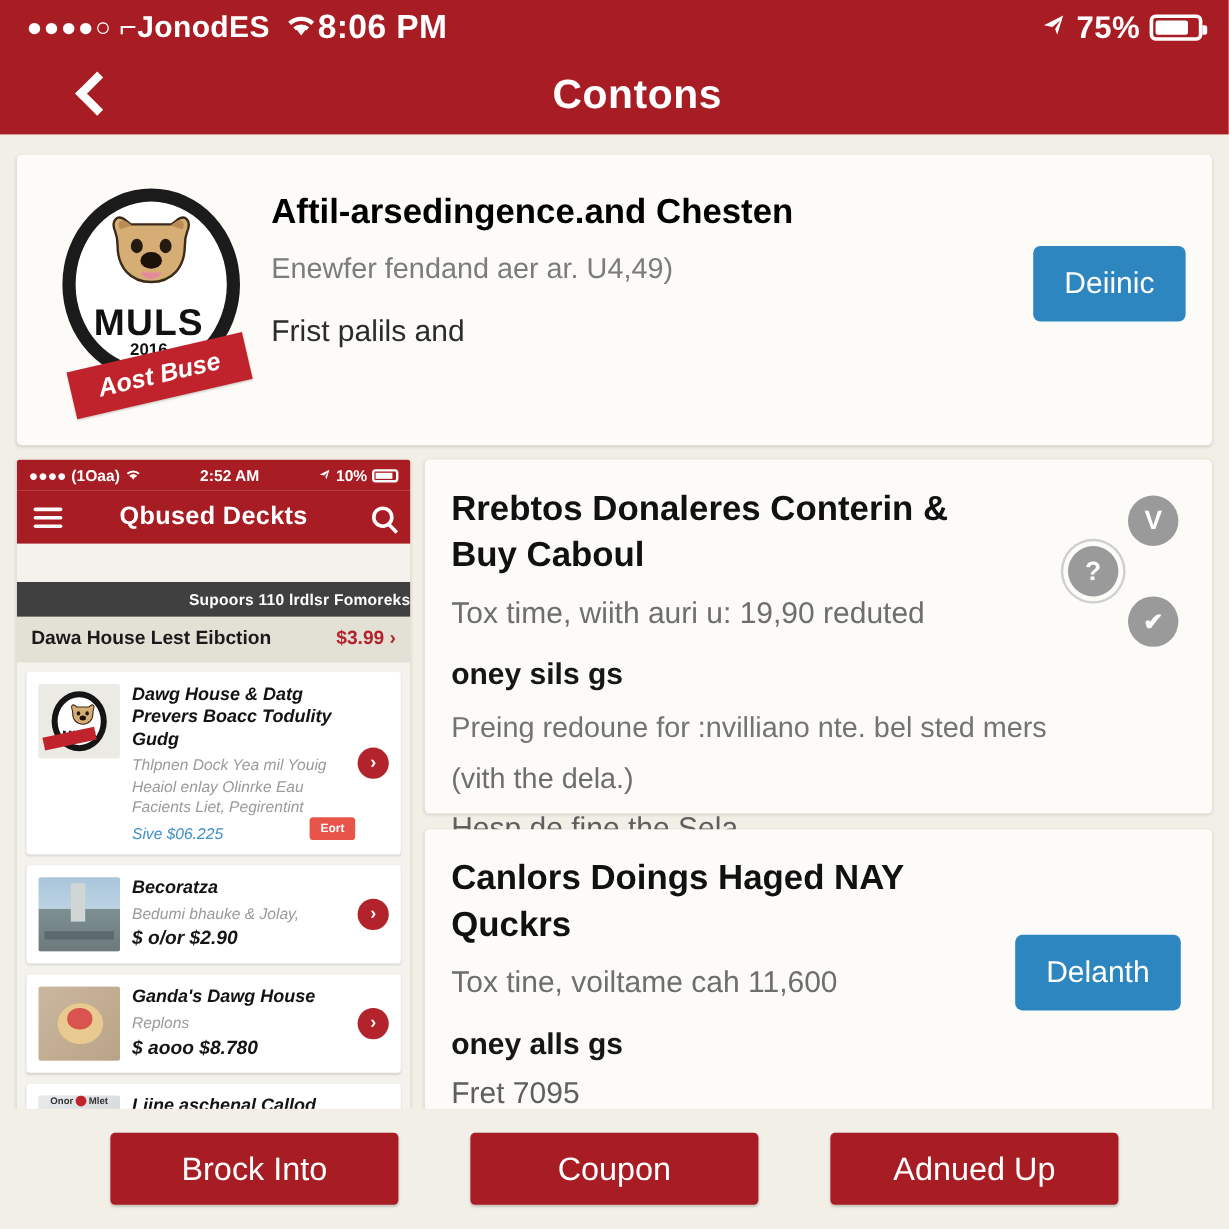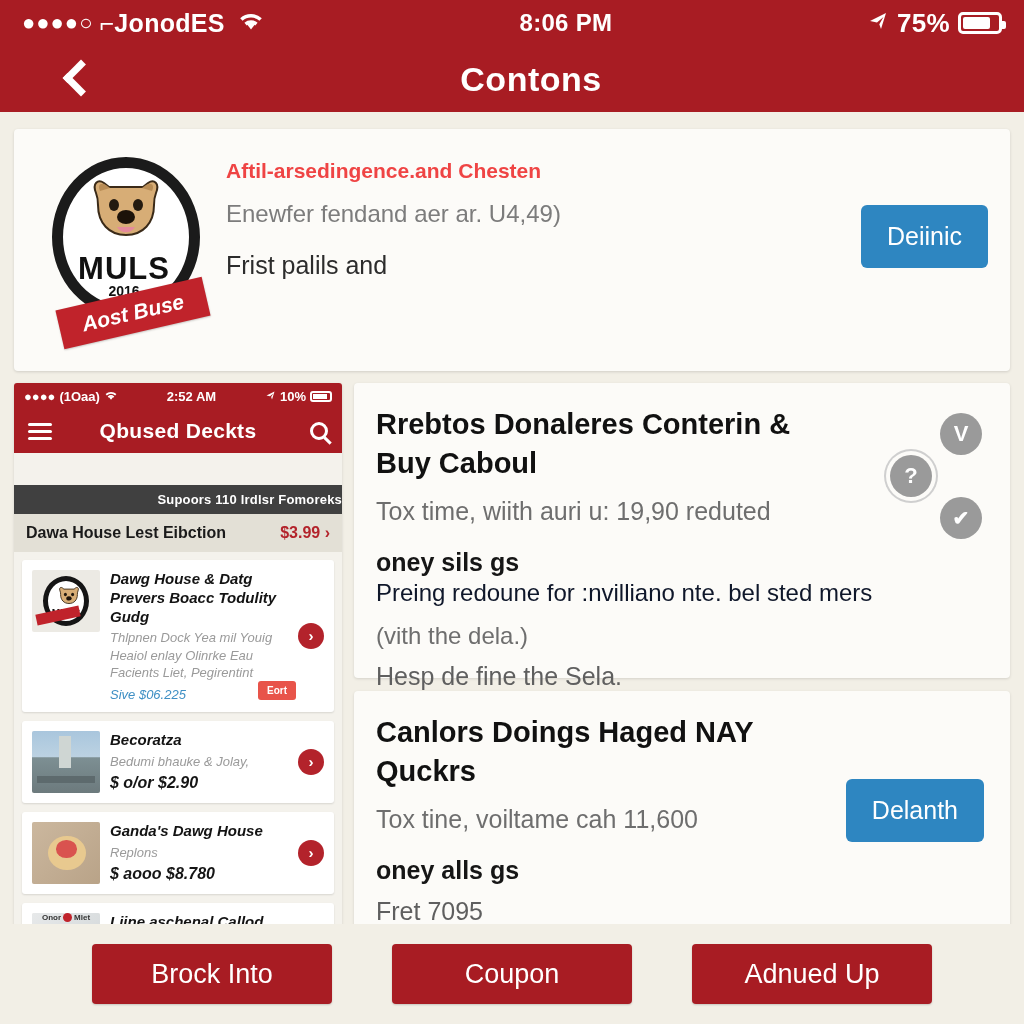--- a/index.html
+++ b/index.html
@@ -15,21 +15,21 @@
   .topbar { background: #a81c23; width: 100%; }
   .statusbar {
     height: 46px; display: flex; align-items: center;
     padding: 0 22px; color: #fff; font-size: 26px; font-weight: bold;
     letter-spacing: .3px;
   }
   .sb-left { display: flex; align-items: center; gap: 6px; flex: 0 0 auto; }
   .dots { letter-spacing: 1px; font-size: 22px; }
   .carrier { font-size: 25px; }
   .wifi-ico { margin-left: 6px; display:inline-block; }
-  .sb-center { flex: 1 1 auto; text-align: center; font-size: 24px; }
+  .sb-center { flex: 1 1 auto; font-size: 28px; }
   .sb-right { display: flex; align-items: center; gap: 8px; flex: 0 0 auto; }
   .batt {
     width: 44px; height: 22px; border: 3px solid #fff; border-radius: 5px;
     position: relative; display: inline-block;
   }
   .batt::after {
     content:""; position:absolute; right:-7px; top:6px; width:4px; height:8px;
     background:#fff; border-radius:0 2px 2px 0;
   }
   .batt > i { display:block; position:absolute; left:2px; top:2px; bottom:2px; width:70%; background:#fff; border-radius:2px; }
@@ -76,21 +76,21 @@
   }
   .ribbon {
     position: absolute; left: 14px; top: 138px; width: 150px; height: 40px;
     background: #c0232b; transform: rotate(-13deg);
     display: flex; align-items: center; justify-content: center;
     color: #fff; font-weight: bold; font-style: italic; font-size: 21px;
     box-shadow: 0 1px 2px rgba(0,0,0,.2);
   }
   .header-text { flex: 1 1 auto; padding-left: 14px; padding-top: 8px; }
   .header-title {
-    font-size: 21px; font-weight: bold; color: #ef4444; line-height: 1.38;
+    font-size: 29px; font-weight: bold; color: #000000; line-height: 1.38;
     max-width: 440px;
   }
   .header-sub {
     font-size: 24px; color: #7c7c7c; margin-top: 12px; line-height: 1.3;
   }
   .header-note { font-size: 25px; color: #2c2c2c; margin-top: 22px; }
   .btn-blue {
     flex: 0 0 auto; margin-top: 56px; background: #2e86c1; color: #fff;
     border: none; border-radius: 6px; padding: 17px 26px;
     font-size: 25px; font-family: "Liberation Sans", sans-serif;
@@ -185,21 +185,21 @@
   .right-col { flex: 1 1 auto; display:flex; flex-direction:column; gap:13px; }
   .info-card {
     background:#fcfbf8; border-radius:4px; box-shadow:0 1px 3px rgba(0,0,0,.13);
     padding: 22px 26px 24px 22px; position:relative;
   }
   .info-card.first { height: 295px; }
   .info-card.second { height: 237px; }
   .ic-title { font-size:29px; font-weight:bold; color:#111; line-height:1.35; max-width:440px; }
   .ic-sub { font-size:25px; color:#6e6e6e; margin-top:14px; }
   .ic-bold { font-size:25px; font-weight:bold; color:#161616; margin-top:22px; }
-  .ic-body { font-size:24px; color:#0f172a; line-height:1.35; max-width:520px; }
+  .ic-body { font-size:24px; color:#737373; margin-top:14px; line-height:1.35; max-width:520px; }
   .ic-body2 { font-size:24px; color:#6e6e6e; margin-top:12px; }
   .ic-note { font-size:25px; color:#5f5f5f; margin-top:12px; }
   .circle-icons { position:absolute; right:22px; top:30px; width:120px; height:120px; }
   .circ {
     position:absolute; width:42px; height:42px; border-radius:50%;
     background:#9a9a9a; color:#fff; display:flex; align-items:center;
     justify-content:center; font-size:22px; font-weight:bold;
   }
   .circ.v  { right: 6px; top: 0; }
   .circ.q  { right: 56px; top: 42px; box-shadow: 0 0 0 4px #fcfbf8, 0 0 0 6px #cfcfcf; }

